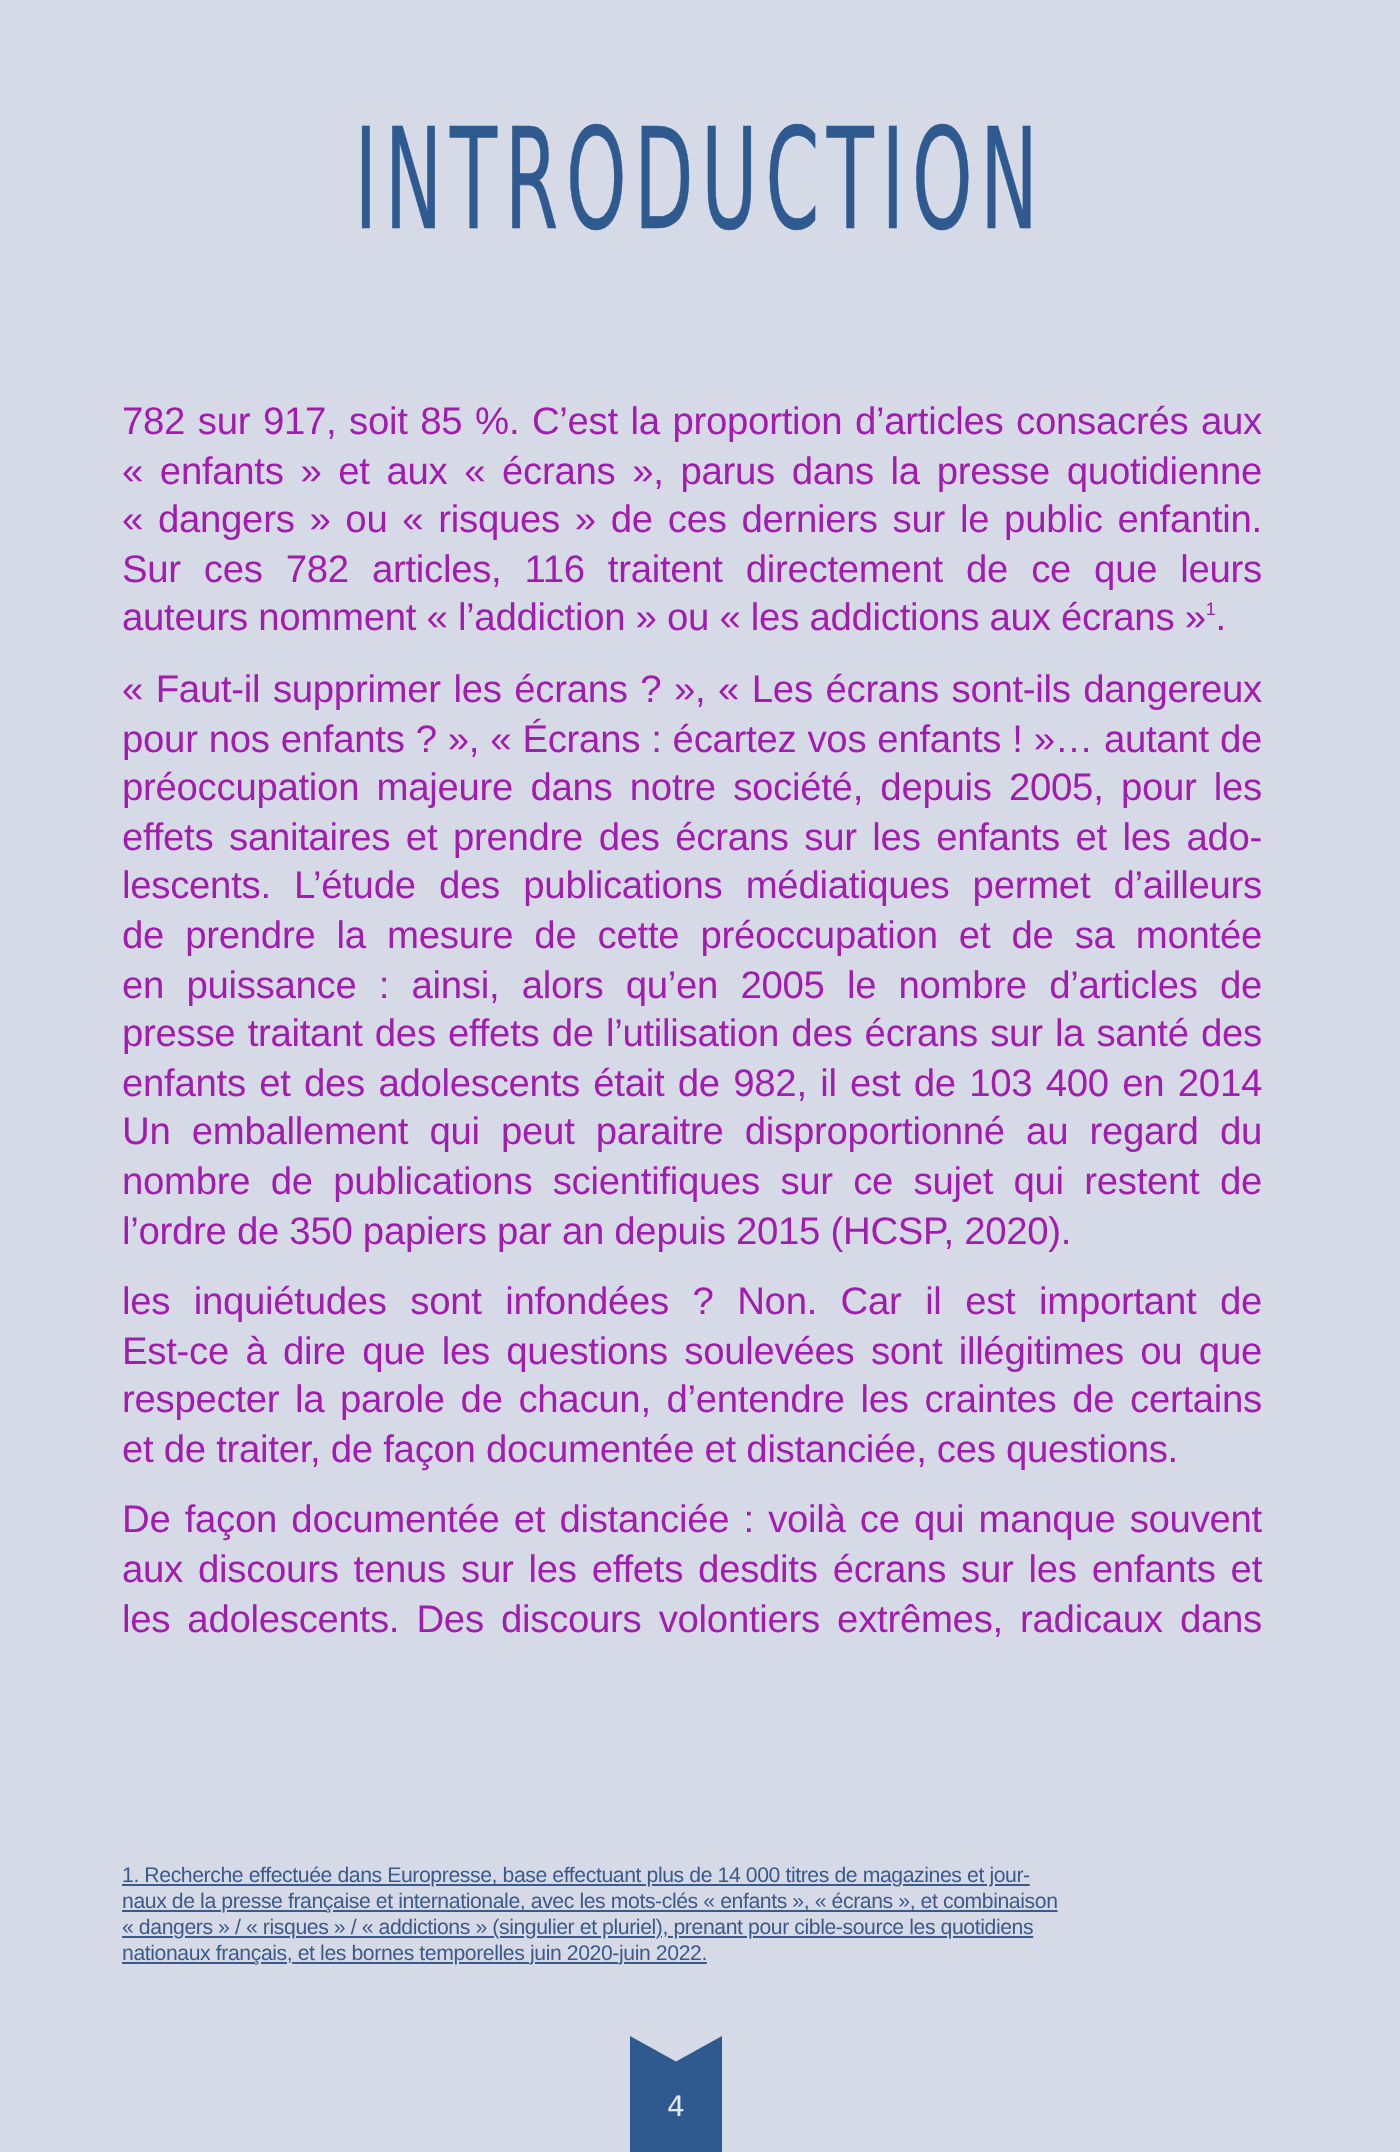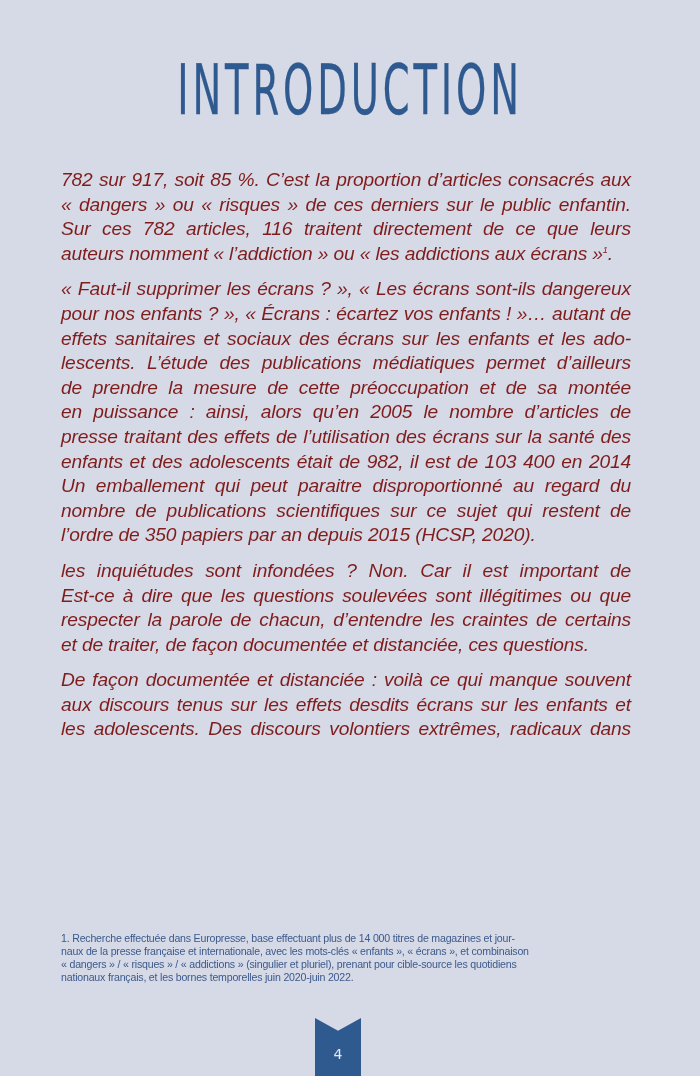--- a/index.html
+++ b/index.html
@@ -17,40 +17,39 @@
       font-size: 70px;
       letter-spacing: 7px;
       color: #2f5a8f;
       transform: scaleX(0.55);
       transform-origin: center;
       line-height: 100px;
       margin: 0;
       -webkit-text-stroke: 0.3px #2f5a8f;
     }
     .body-text {
-      position: absolute; left: 61px; top: 168px; width: 570px;
-      color: #7f1d1d;
+      position: absolute; left: 61px; top: 200px; width: 570px;
+      color: #a21caf;
       font-size: 19.2px;
       line-height: 24.6px;
       text-align: justify;
       letter-spacing: -0.15px;
-      font-style: italic;
     }
     .body-text p { margin: 0 0 11px 0; }
     .body-text p .ln { display: block; text-align: justify; text-align-last: justify; white-space: nowrap; }
     .body-text p .ln.last { text-align-last: left; }
     sup { font-size: 9px; vertical-align: super; line-height: 0; }
     .footnote {
       position: absolute; left: 61px; top: 932px; width: 565px;
       color: #3b5a8c;
       font-size: 10.6px;
       line-height: 12.9px;
       letter-spacing: -0.2px;
     }
-    .footnote .ln { display: block; white-space: nowrap; }
+    .footnote .ln { display: block; white-space: nowrap; text-decoration: underline; }
     .page-tab {
       position: absolute; left: 315px; top: 1018px; width: 46px; height: 58px;
       background: #2f5a8f;
       clip-path: polygon(0 0, 50% 22%, 100% 0, 100% 100%, 0 100%);
     }
     .page-num {
       position: absolute; left: 0; width: 46px; top: 28px;
       text-align: center;
       color: #e4e8f2;
       font-size: 14px;
@@ -59,28 +58,30 @@
     }
   </style>
 </head>
 <body>
 
 <h1 class="title">INTRODUCTION</h1>
 
 <div class="body-text">
   <p>
     <span class="ln">782 sur 917, soit 85 %. C’est la proportion d’articles consacrés aux</span>
+    <span class="ln">« enfants » et aux « écrans », parus dans la presse quotidienne</span>
     <span class="ln">« dangers » ou « risques » de ces derniers sur le public enfantin.</span>
     <span class="ln">Sur ces 782 articles, 116 traitent directement de ce que leurs</span>
     <span class="ln last"><span>auteurs nomment « l’addiction » ou « les addictions aux écrans »</span><sup>1</sup>.</span>
   </p>
   <p>
     <span class="ln">« Faut-il supprimer les écrans ? », « Les écrans sont-ils dangereux</span>
     <span class="ln">pour nos enfants ? », « Écrans : écartez vos enfants ! »… autant de</span>
-    <span class="ln">effets sanitaires et sociaux des écrans sur les enfants et les ado-</span>
+    <span class="ln">préoccupation majeure dans notre société, depuis 2005, pour les</span>
+    <span class="ln">effets sanitaires et prendre des écrans sur les enfants et les ado-</span>
     <span class="ln">lescents. L’étude des publications médiatiques permet d’ailleurs</span>
     <span class="ln">de prendre la mesure de cette préoccupation et de sa montée</span>
     <span class="ln">en puissance : ainsi, alors qu’en 2005 le nombre d’articles de</span>
     <span class="ln">presse traitant des effets de l’utilisation des écrans sur la santé des</span>
     <span class="ln">enfants et des adolescents était de 982, il est de 103 400 en 2014</span>
     <span class="ln">Un emballement qui peut paraitre disproportionné au regard du</span>
     <span class="ln">nombre de publications scientifiques sur ce sujet qui restent de</span>
     <span class="ln last">l’ordre de 350 papiers par an depuis 2015 (HCSP, 2020).</span>
   </p>
   <p>

